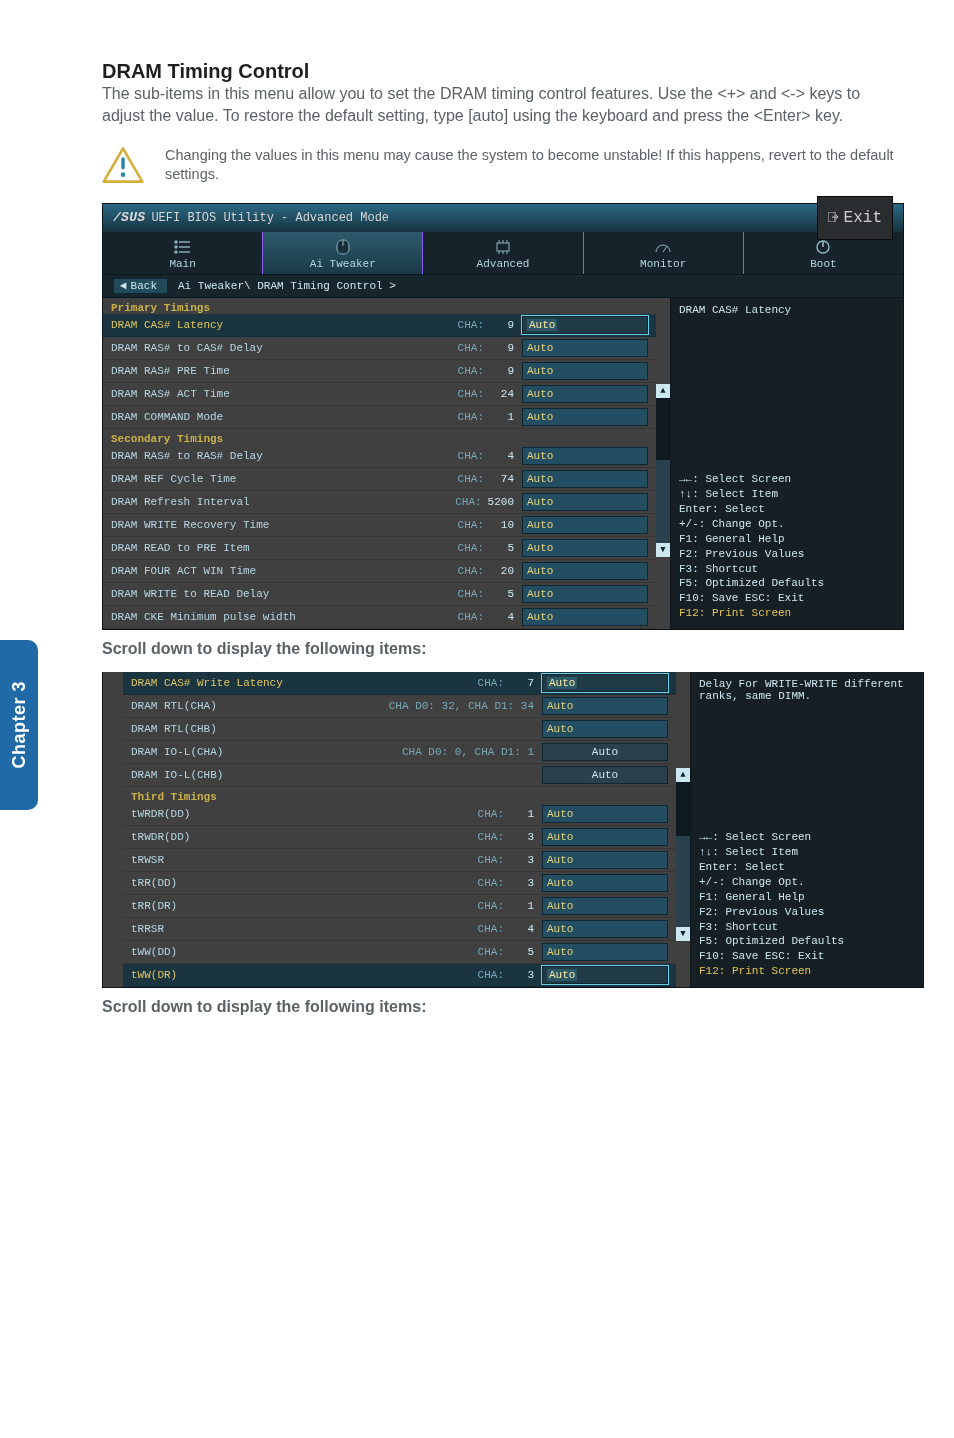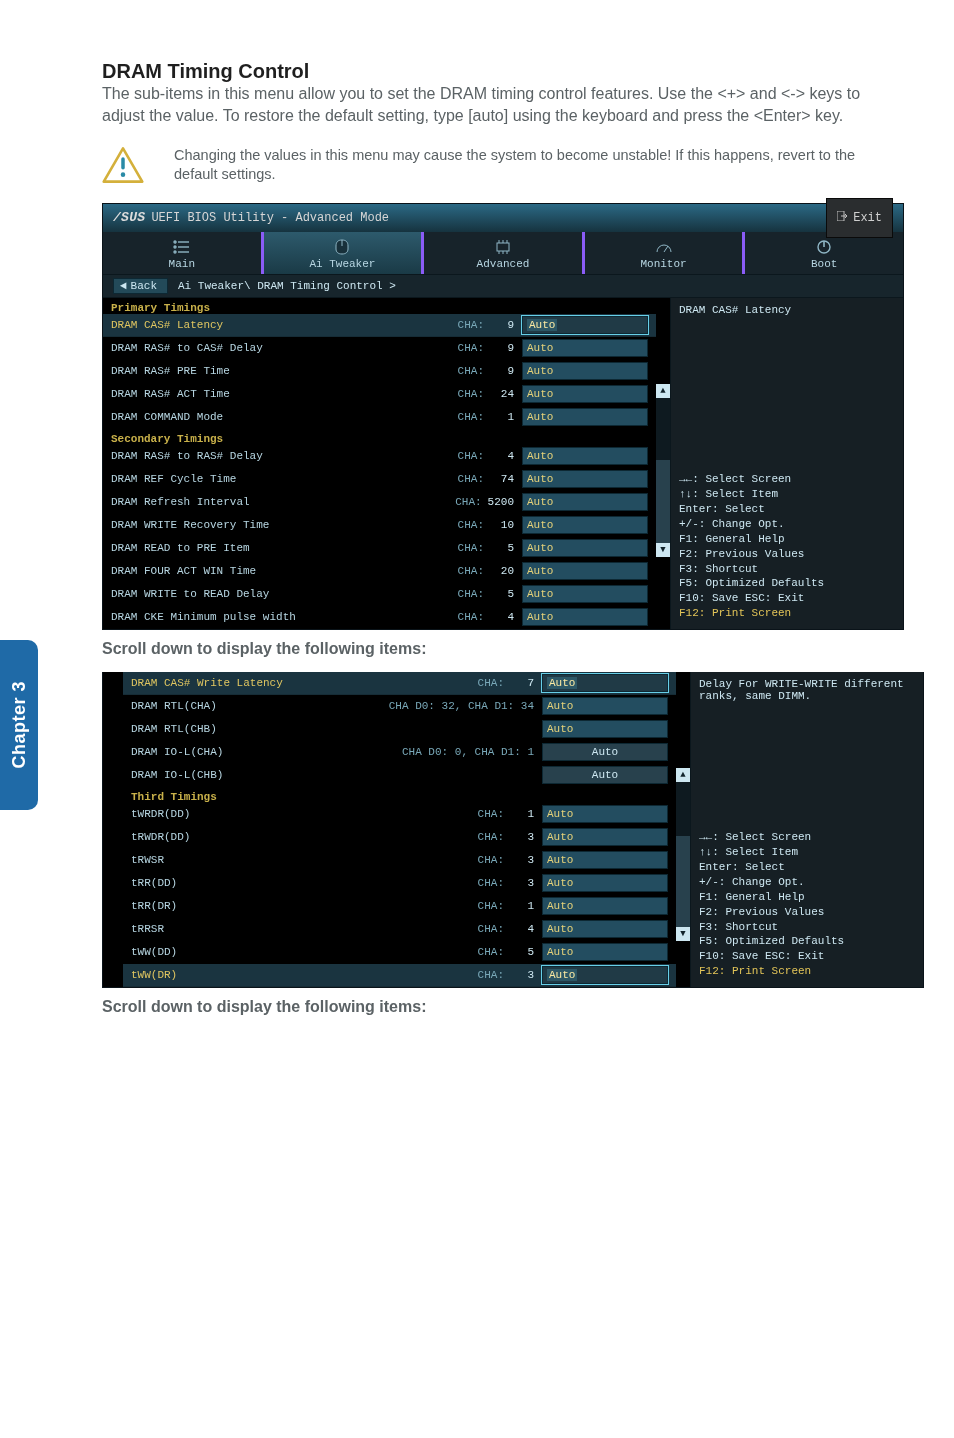--- a/index.html
+++ b/index.html
@@ -17,31 +17,31 @@
     --top-grad-a:#2e6e8a;
     --top-grad-b:#17232a;
     --sep:#0f1a20;
     --tab-grey:#415964;
     --side-blue:#1f6aa7;
   }
   html,body{margin:0;padding:0;background:var(--page-bg);font-family:Arial,Helvetica,sans-serif;color:var(--ink);}
   .page{width:954px;min-height:1438px;margin:0 auto;position:relative;box-sizing:border-box;padding:60px 52px 30px 102px;}
   .h2{font-size:20px;font-weight:bold;margin:0 0 0 0;}
   .body-text{font-size:16px;color:var(--muted);line-height:1.4;margin:0 0 18px 0;}
-  .warn-box{display:flex;gap:30px;align-items:flex-start;margin:0 0 18px 0;}
+  .warn-box{display:flex;gap:21px;align-items:flex-start;margin:0 0 18px 0;}
   .warn-icon{width:42px;height:38px;position:relative;flex:0 0 42px;}
   .warn-icon svg{width:100%;height:100%;display:block;}
   .warn-text{font-size:14.5px;color:var(--muted);line-height:1.35;flex:1;}
-  .bios{width:800px;background:#000000;border:1px solid #0a1319;font-family:"Lucida Console","Courier New",monospace;font-size:11px;color:#b7d6e2;}
+  .bios{width:800px;background:#404040;border:1px solid #0a1319;font-family:"Lucida Console","Courier New",monospace;font-size:11px;color:#b7d6e2;}
   .bios-titlebar{height:28px;background:linear-gradient(#2b6985,#16333f);display:flex;align-items:center;justify-content:space-between;padding:0 10px;}
   .bios-logo{display:flex;align-items:center;gap:6px;color:#d6d6d6;font-size:12px;}
   .bios-logo .asus{color:#dcdcdc;font-weight:bold;font-style:italic;letter-spacing:.3px;font-size:13px;}
-  .exit-btn{background:#2a2d2f;border:1px solid #0a0a0a;color:#cfcfcf;font-size:12px;padding:12px 10px;display:flex;align-items:center;gap:6px;}
+  .exit-btn{background:#2a2d2f;border:1px solid #0a0a0a;color:#cfcfcf;font-size:16px;padding:12px 10px;display:flex;align-items:center;gap:6px;}
   .tabs{display:flex;background:var(--top-grad-b);}
-  .tab{flex:1;display:flex;flex-direction:column;align-items:center;justify-content:center;padding:6px 0 4px 0;border-right:3px solid #8b5cf6;gap:2px;position:relative;}
+  .tab{flex:1;display:flex;flex-direction:column;align-items:center;justify-content:center;padding:6px 0 4px 0;border-right:1px solid #8b5cf6;gap:2px;position:relative;}
   .tab:last-child{border-right:none;}
   .tab .ico{height:18px;display:flex;align-items:center;justify-content:center;color:#7aa2b0;}
   .tab.active .ico{color:#9dcde0;}
   .tab .lbl{font-size:11px;color:#b7d6e2;}
   .tab.active{background:linear-gradient(#2d5a6c,#1a3a46);}
   .crumb-bar{background:#17252c;padding:3px 10px;display:flex;align-items:center;gap:10px;border-top:1px solid #0b171d;border-bottom:1px solid #0b171d;}
   .back-chip{background:#234a59;border:1px solid #0d2833;padding:1px 10px 1px 6px;display:inline-flex;align-items:center;gap:4px;color:#cde7f1;}
   .crumb-text{color:#cde7f1;}
   .bios-body{display:flex;}
   .bios-right{width:216px;background:#161f24;border-left:1px solid #0b171d;padding:6px 8px 8px 8px;display:flex;flex-direction:column;}

